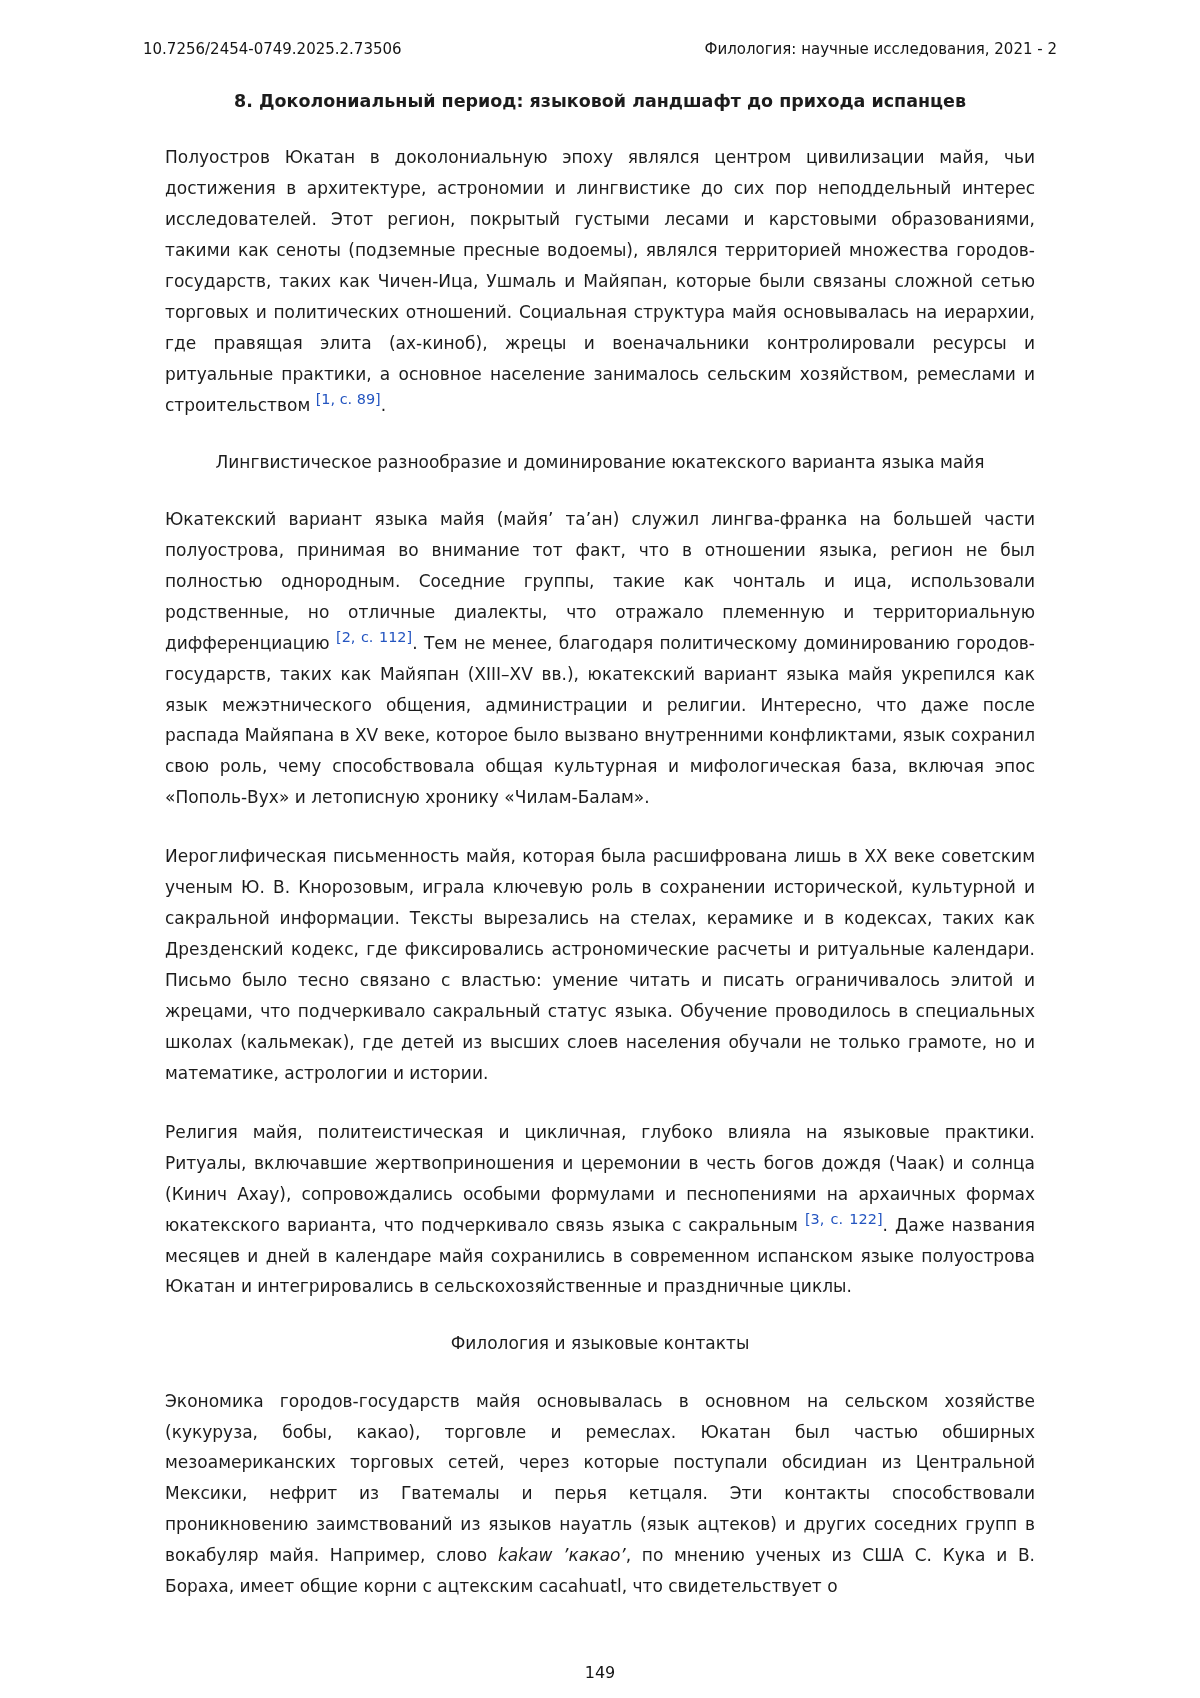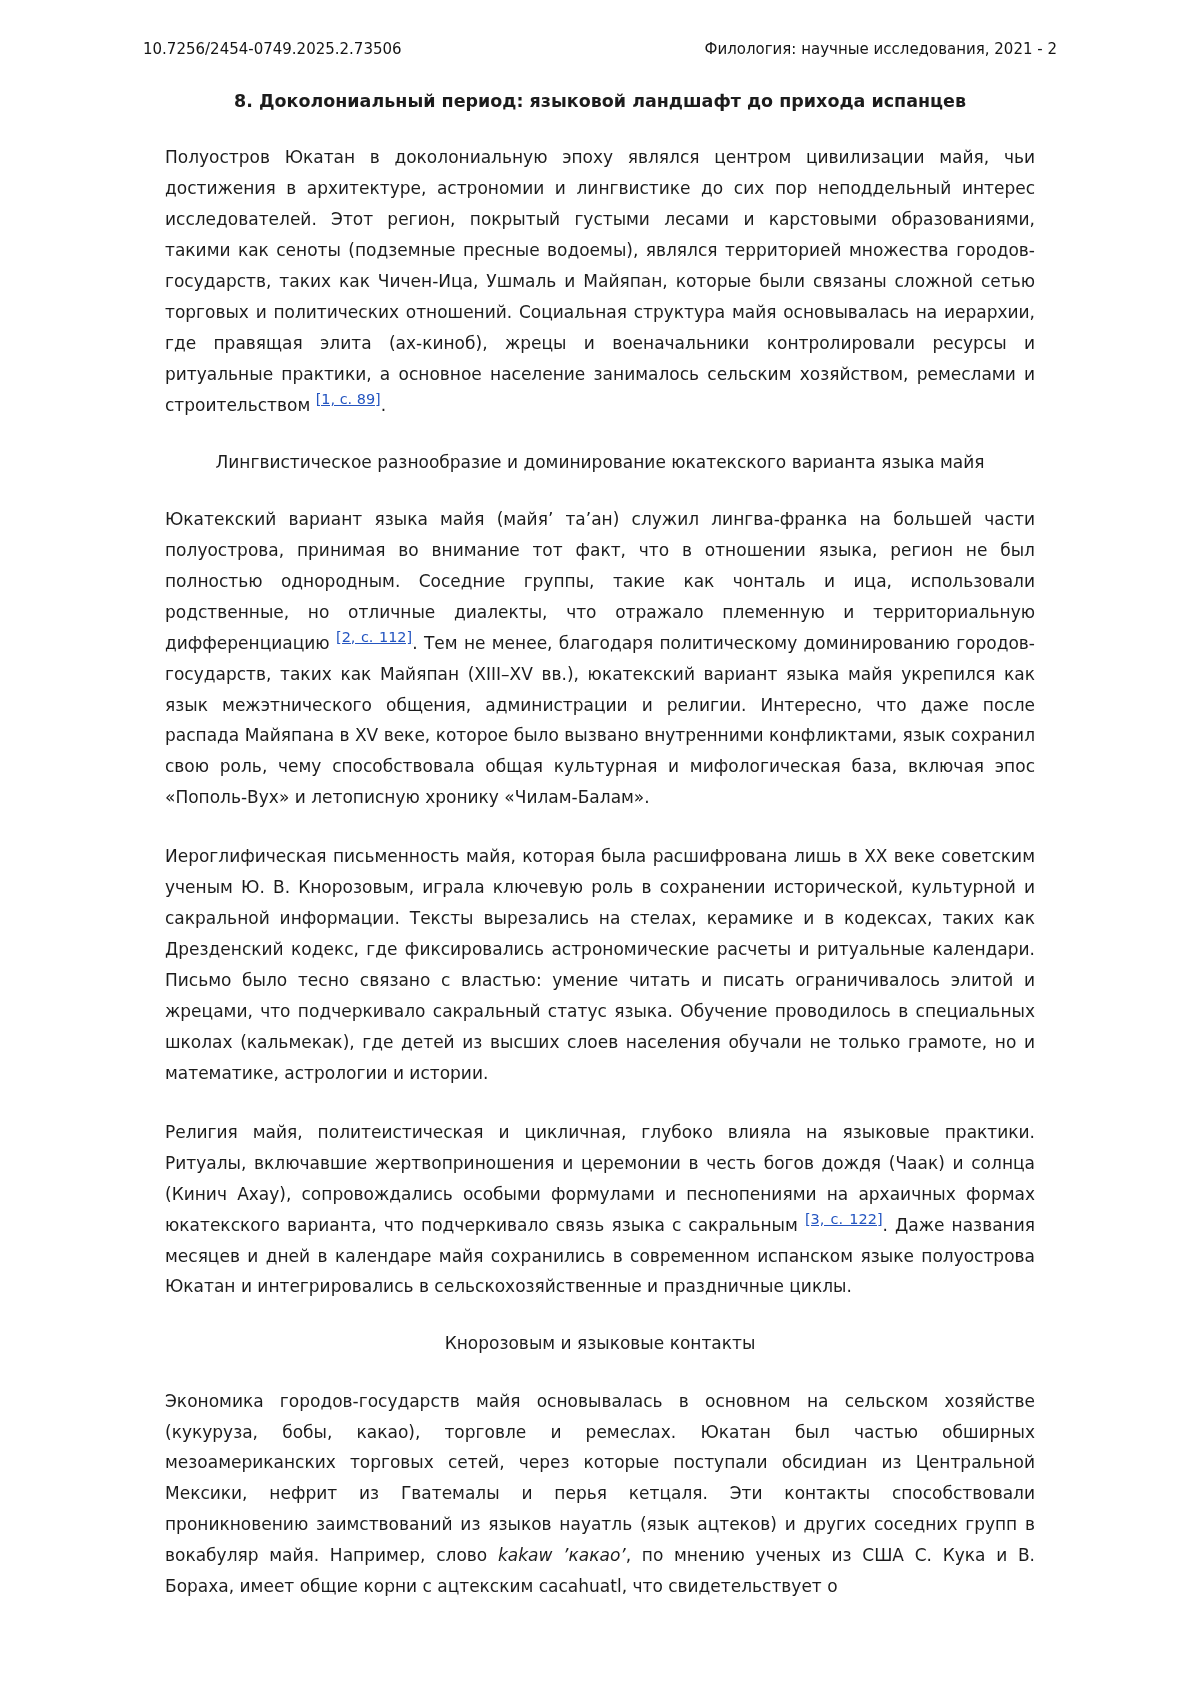--- a/index.html
+++ b/index.html
@@ -46,21 +46,20 @@
     font-weight: normal;
     text-align: center;
     margin: 28px 0 28px 0;
     line-height: 1.6;
   }
   .para {
     margin: 0 0 28px 0;
   }
   .cite {
     color: var(--cite-color, #2455c0);
-    text-decoration: underline;
     font-size: 0.85em;
     vertical-align: super;
     line-height: 0;
     cursor: pointer;
   }
   .page-footer {
     margin-top: auto;
     text-align: center;
     font-size: 16px;
     color: #141414;
@@ -76,18 +75,21 @@
     <span>Филология: научные исследования, 2021 - 2</span>
   </header>
 
   <main class="article">
       <h1 class="heading">8. Доколониальный период: языковой ландшафт до прихода испанцев</h1>
       <p class="para">Полуостров Юкатан в доколониальную эпоху являлся центром цивилизации майя, чьи достижения в архитектуре, астрономии и лингвистике до сих пор неподдельный интерес исследователей. Этот регион, покрытый густыми лесами и карстовыми образованиями, такими как сеноты (подземные пресные водоемы), являлся территорией множества городов-государств, таких как Чичен-Ица, Ушмаль и Майяпан, которые были связаны сложной сетью торговых и политических отношений. Социальная структура майя основывалась на иерархии, где правящая элита (ах-киноб), жрецы и военачальники контролировали ресурсы и ритуальные практики, а основное население занималось сельским хозяйством, ремеслами и строительством <a class="cite">[1, с. 89]</a>.</p>
       <h2 class="subheading">Лингвистическое разнообразие и доминирование юкатекского варианта языка майя</h2>
       <p class="para">Юкатекский вариант языка майя (майя’ та’ан) служил лингва-франка на большей части полуострова, принимая во внимание тот факт, что в отношении языка, регион не был полностью однородным. Соседние группы, такие как чонталь и ица, использовали родственные, но отличные диалекты, что отражало племенную и территориальную дифференциацию <a class="cite">[2, с. 112]</a>. Тем не менее, благодаря политическому доминированию городов-государств, таких как Майяпан (XIII–XV вв.), юкатекский вариант языка майя укрепился как язык межэтнического общения, администрации и религии. Интересно, что даже после распада Майяпана в XV веке, которое было вызвано внутренними конфликтами, язык сохранил свою роль, чему способствовала общая культурная и мифологическая база, включая эпос «Пополь-Вух» и летописную хронику «Чилам-Балам».</p>
       <p class="para">Иероглифическая письменность майя, которая была расшифрована лишь в XX веке советским ученым Ю. В. Кнорозовым, играла ключевую роль в сохранении исторической, культурной и сакральной информации. Тексты вырезались на стелах, керамике и в кодексах, таких как Дрезденский кодекс, где фиксировались астрономические расчеты и ритуальные календари. Письмо было тесно связано с властью: умение читать и писать ограничивалось элитой и жрецами, что подчеркивало сакральный статус языка. Обучение проводилось в специальных школах (кальмекак), где детей из высших слоев населения обучали не только грамоте, но и математике, астрологии и истории.</p>
       <p class="para">Религия майя, политеистическая и цикличная, глубоко влияла на языковые практики. Ритуалы, включавшие жертвоприношения и церемонии в честь богов дождя (Чаак) и солнца (Кинич Ахау), сопровождались особыми формулами и песнопениями на архаичных формах юкатекского варианта, что подчеркивало связь языка с сакральным <a class="cite">[3, с. 122]</a>. Даже названия месяцев и дней в календаре майя сохранились в современном испанском языке полуострова Юкатан и интегрировались в сельскохозяйственные и праздничные циклы.</p>
-      <h2 class="subheading">Кнорозовым и языковые контакты</h2>
+      <h2 class="subheading">Филология и языковые контакты</h2>
       <p class="para">Экономика городов-государств майя основывалась в основном на сельском хозяйстве (кукуруза, бобы, какао), торговле и ремеслах. Юкатан был частью обширных мезоамериканских торговых сетей, через которые поступали обсидиан из Центральной Мексики, нефрит из Гватемалы и перья кетцаля. Эти контакты способствовали проникновению заимствований из языков науатль (язык ацтеков) и других соседних групп в вокабуляр майя. Например, слово <i>kakaw</i> <i>’какао’</i>, по мнению ученых из США С. Кука и В. Бораха, имеет общие корни с ацтекским cacahuatl, что свидетельствует о</p>
     </main>
 
+  <footer class="page-footer">
+    <span>149</span>
+  </footer>
 
 </div>
 
 </body></html>

